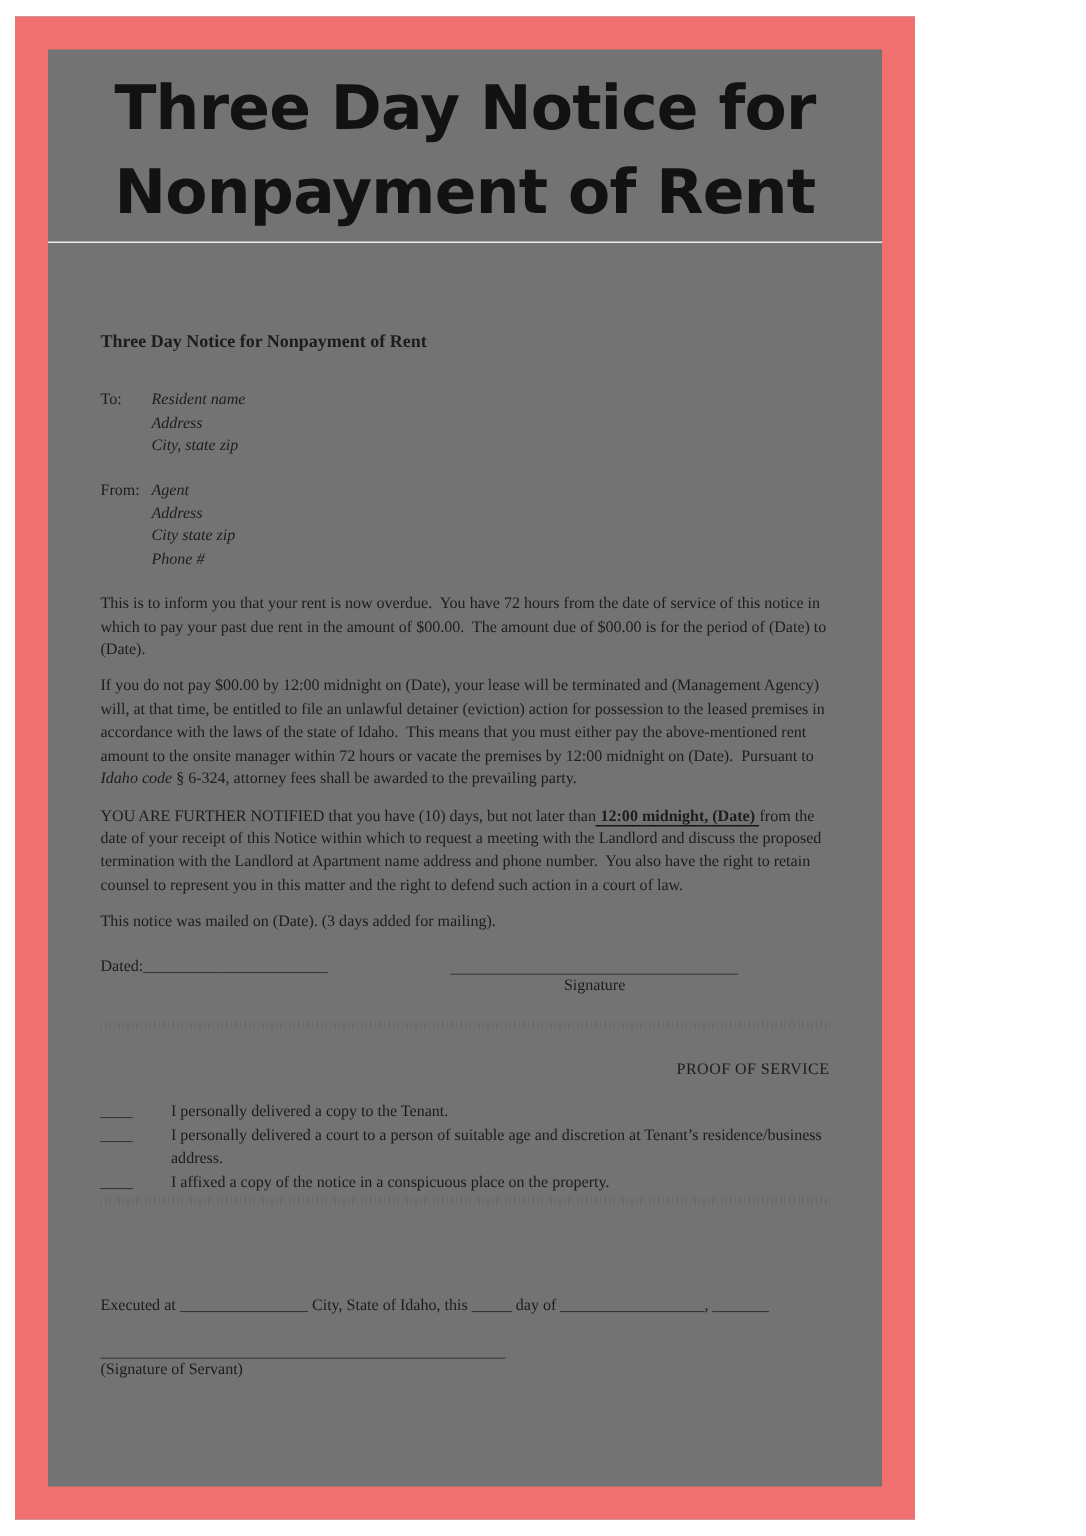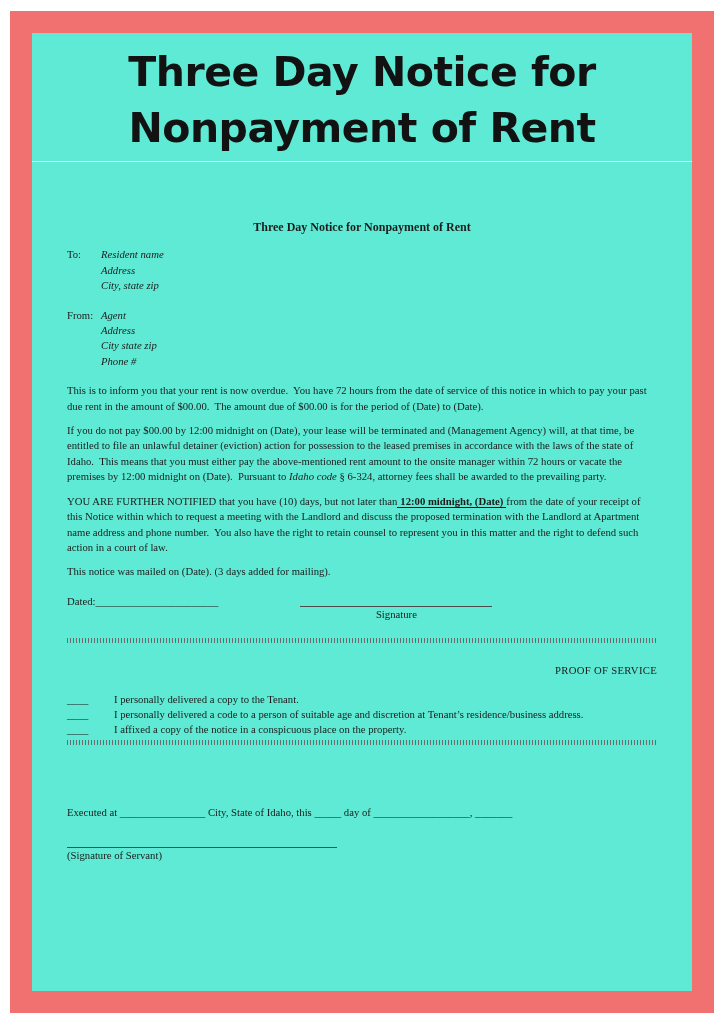--- a/index.html
+++ b/index.html
@@ -1,26 +1,26 @@
 <!DOCTYPE html>
 <html><head>
 <meta charset="utf-8">
 <style>
   * { margin:0; padding:0; box-sizing:border-box; }
   html,body { width:724px; height:1024px; background:#ffffff; overflow:hidden;
               font-family:"Liberation Serif", serif; color:#1c1c1c; }
-  .frame { position:absolute; left:10px; top:11px; width:704px; height:1002px;
-           border:22px solid #f17070; background:#5eead4; }
+  .frame { position:absolute; left:10px; top:11px; width:600px; height:1002px;
+           border:22px solid #f17070; background:#737373; }
   .banner { height:129px; border-bottom:1px solid #e7eef1;
             display:flex; flex-direction:column; justify-content:center; align-items:center;
             padding-top:6px; }
   .banner-line { font-family:"DejaVu Sans", sans-serif; font-weight:bold;
                  font-size:41px; line-height:56px; color:#121212; letter-spacing:-0.5px; }
   .doc { padding:58px 35px 0 35px; font-size:10.7px; line-height:15.4px; }
-  .doc-heading { text-align:center; font-weight:bold; font-size:12px; margin-bottom:12px; }
+  .doc-heading { font-weight:bold; font-size:12px; margin-bottom:24px; }
   .addr-row { display:flex; margin-bottom:14px; }
   .addr-label { width:34px; flex:none; }
   .addr-lines { font-style:italic; }
   .para { margin-bottom:9px; white-space:pre-wrap; }
   .italic { font-style:italic; }
   .bold-ul { font-weight:bold; border-bottom:1.4px solid #151515; padding:0 3px; }
   .dated-row { display:flex; margin-top:14px; margin-bottom:16px; }
   .dated-left { white-space:pre; }
   .sig-block { margin-left:82px; }
   .sig-line { display:block; width:192px; height:13px; border-bottom:1px solid #4a4a4a; }
@@ -92,21 +92,21 @@
     <div class="pos-heading">PROOF OF SERVICE</div>
 
 
     <div class="options">
       <div class="option">
         <span class="opt-blank">____</span>
         <span>I personally delivered a copy to the Tenant.</span>
       </div>
       <div class="option">
         <span class="opt-blank">____</span>
-        <span>I personally delivered a code to a person of suitable age and discretion at Tenant’s residence/business address.</span>
+        <span>I personally delivered a court to a person of suitable age and discretion at Tenant’s residence/business address.</span>
       </div>
       <div class="option">
         <span class="opt-blank">____</span>
         <span>I affixed a copy of the notice in a conspicuous place on the property.</span>
       </div>
     </div>
 
     <div class="divider"></div>
 
     <p class="executed">Executed at ________________ City, State of Idaho, this _____ day of __________________, _______</p>

